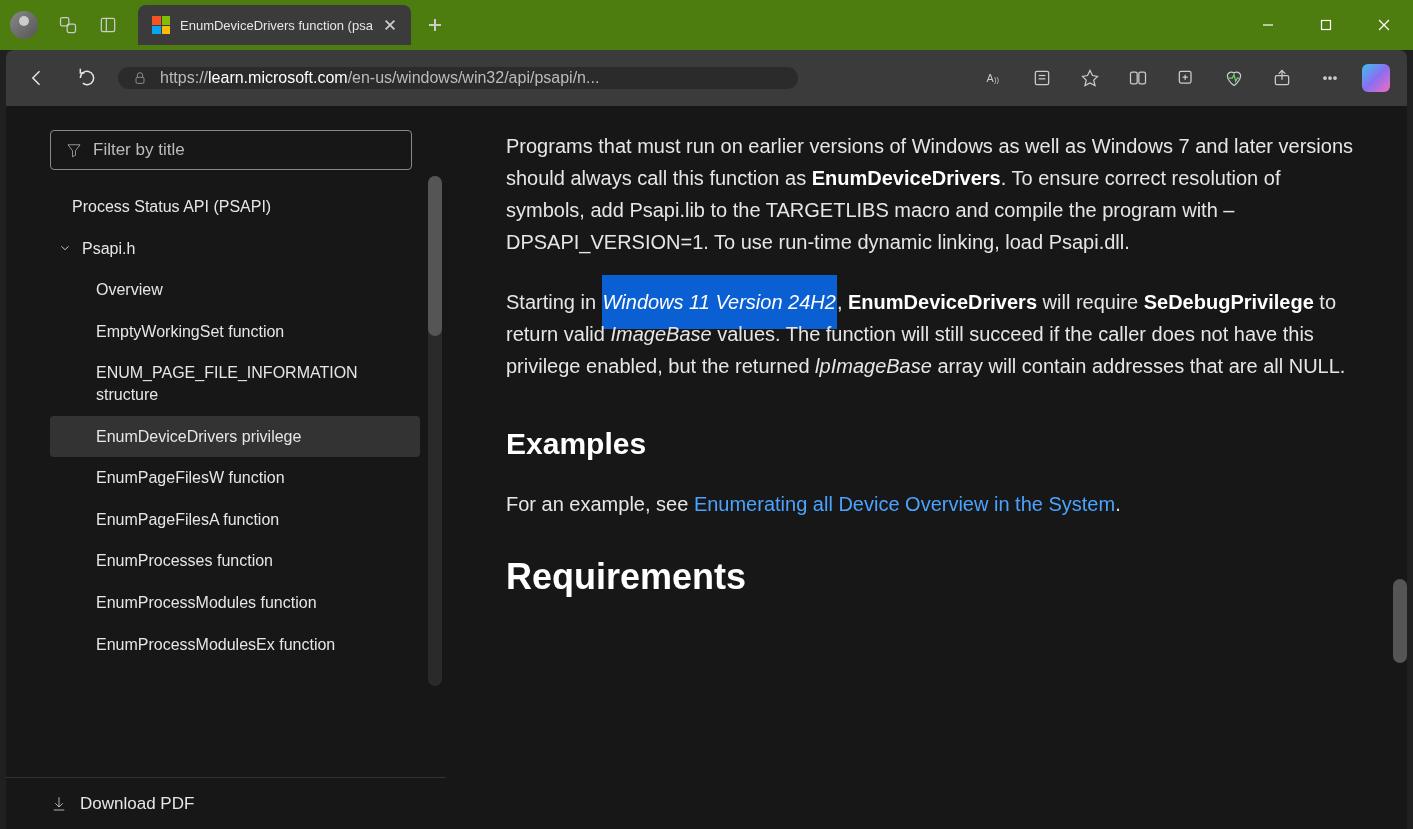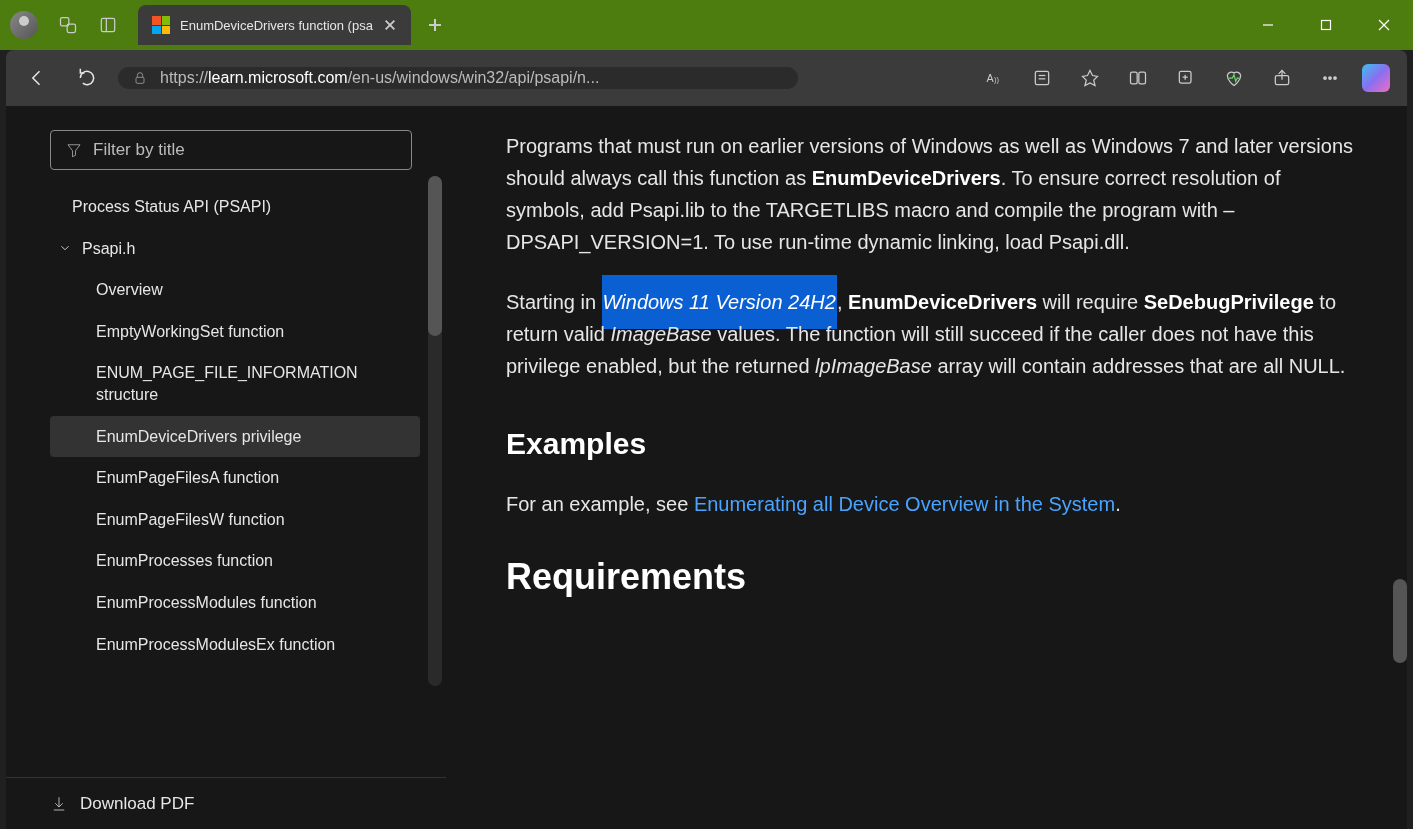--- a/index.html
+++ b/index.html
@@ -430,22 +430,22 @@
       <div class="nav-item level-1">
         <svg viewBox="0 0 16 16">
             <polyline points="4 6 8 10 12 6"></polyline>
           </svg>
         <span>Psapi.h</span>
       </div>
       <div class="nav-item level-2"><span>Overview</span></div>
       <div class="nav-item level-2"><span>EmptyWorkingSet function</span></div>
       <div class="nav-item level-2"><span>ENUM_PAGE_FILE_INFORMATION structure</span></div>
       <div class="nav-item level-2 active"><span>EnumDeviceDrivers privilege</span></div>
+      <div class="nav-item level-2"><span>EnumPageFilesW function</span></div>
       <div class="nav-item level-2"><span>EnumPageFilesA function</span></div>
-      <div class="nav-item level-2"><span>EnumPageFilesW function</span></div>
       <div class="nav-item level-2"><span>EnumProcesses function</span></div>
       <div class="nav-item level-2"><span>EnumProcessModules function</span></div>
       <div class="nav-item level-2"><span>EnumProcessModulesEx function</span></div>
     </div>
     <div class="nav-track"></div>
     <div class="nav-thumb"></div>
     <div class="download-row">
       <svg viewBox="0 0 24 24">
           <path d="M12 3v12"></path>
           <polyline points="7 11 12 16 17 11"></polyline>

